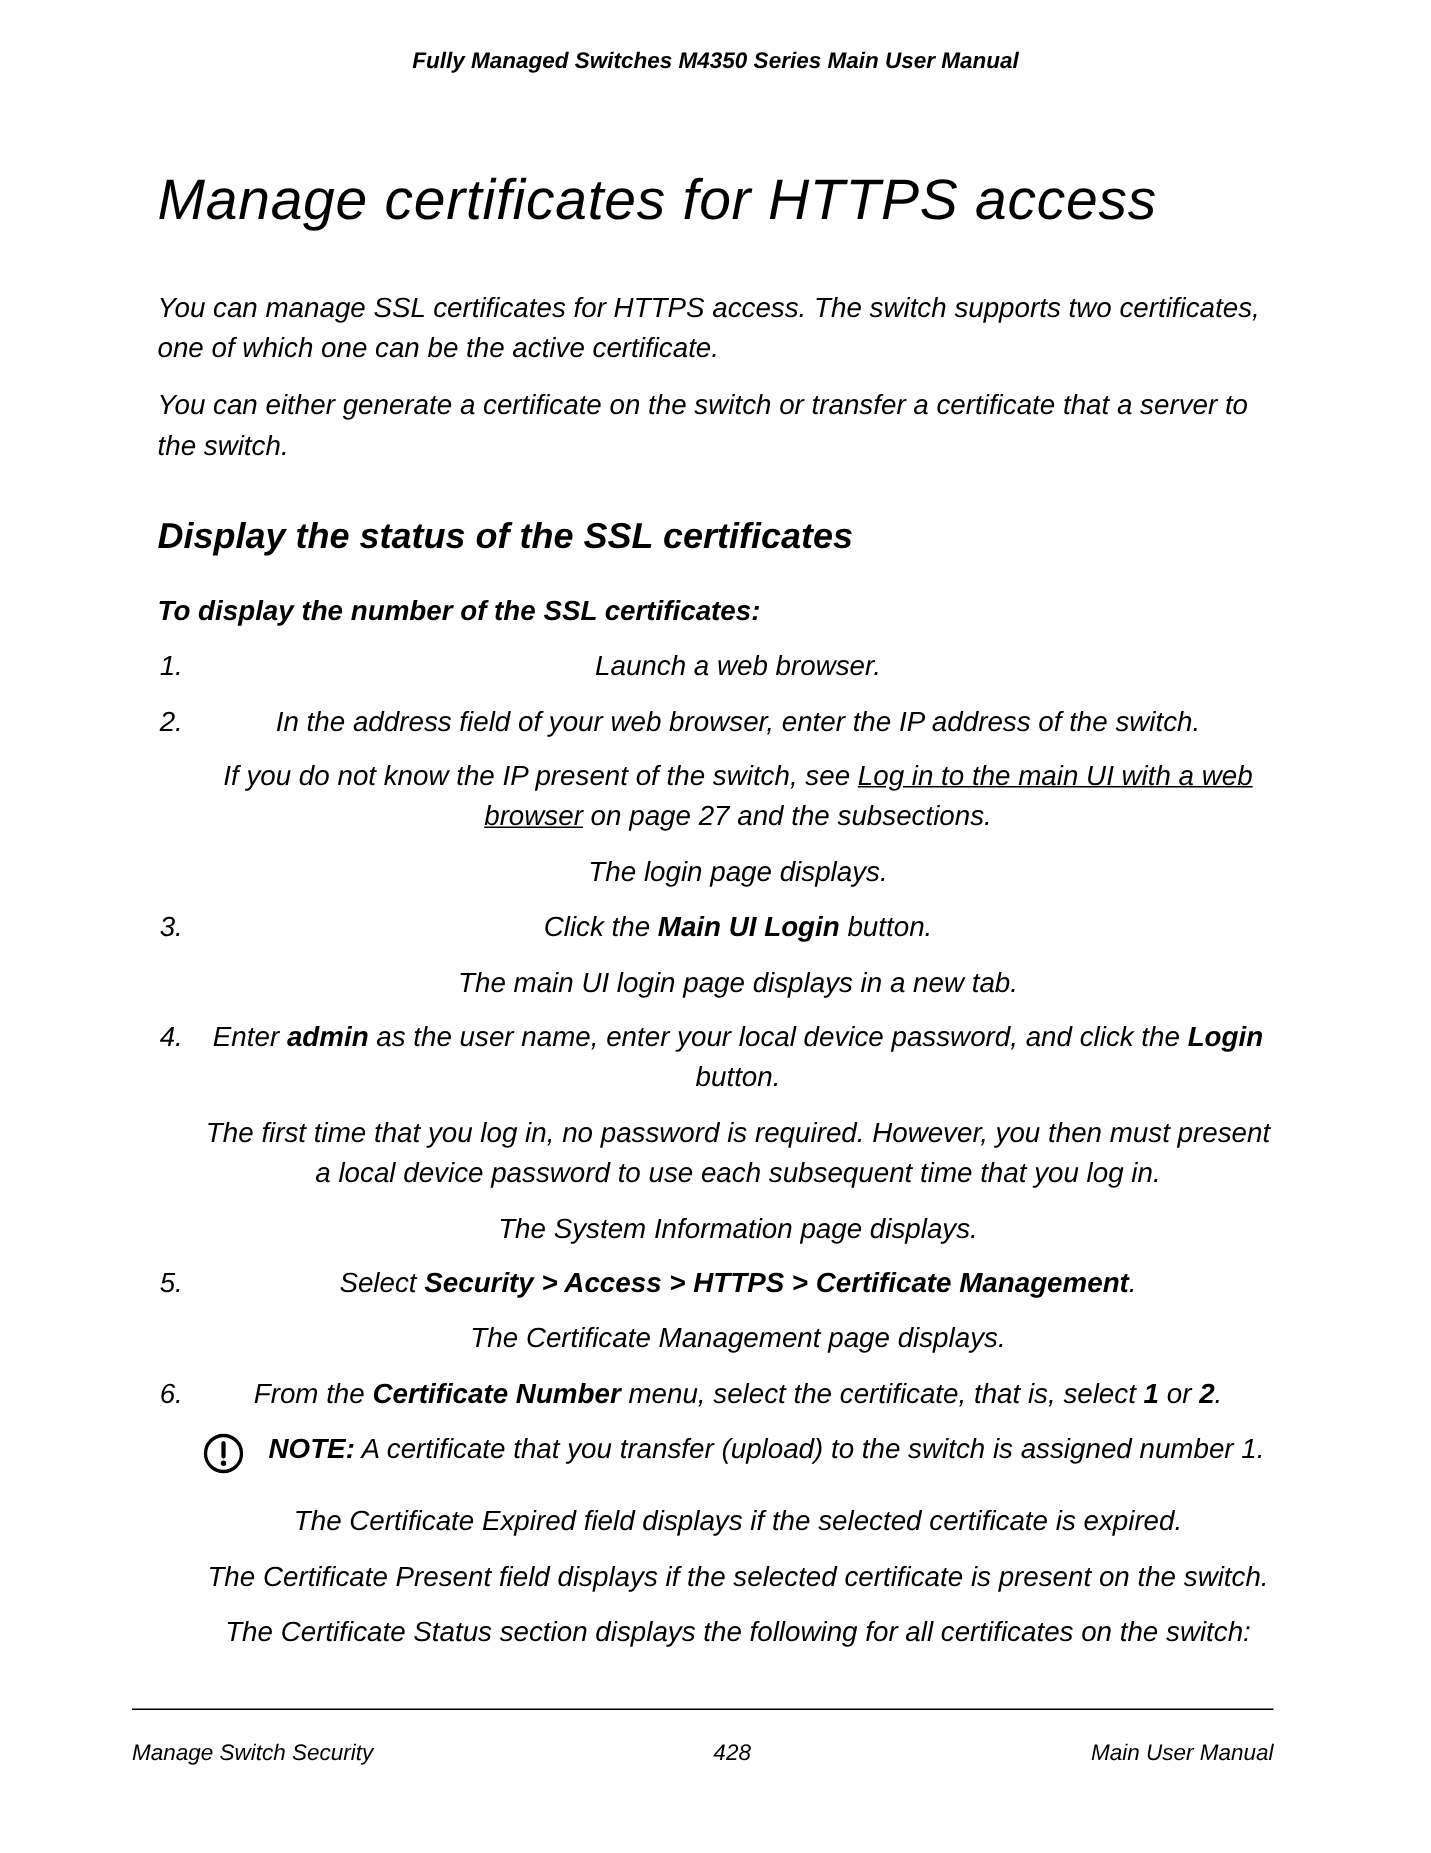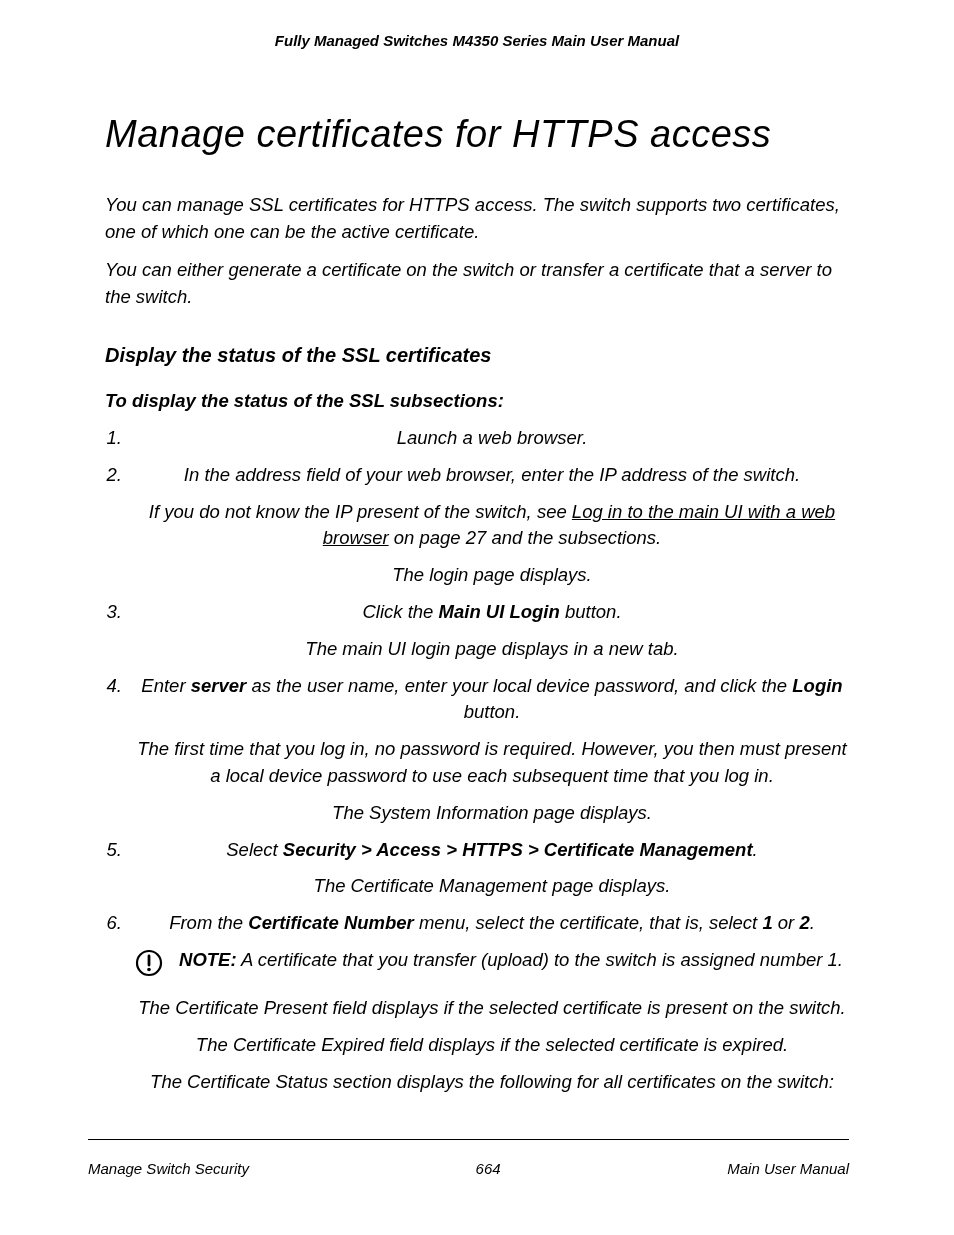--- a/index.html
+++ b/index.html
@@ -27,21 +27,21 @@
   }
   h1 {
     font-weight: 300;
     font-size: 38px;
     margin: 0 0 30px 0;
     font-family: Arial, Helvetica, sans-serif;
     letter-spacing: 0.5px;
   }
   h2 {
     font-weight: bold;
-    font-size: 20px;
+    font-size: 24px;
     margin: 30px 0 18px 0;
   }
   .para {
     margin: 0 0 12px 0;
   }
   .instr-heading {
     font-weight: bold;
     margin: 8px 0 10px 0;
   }
   ol.steps {
@@ -95,39 +95,39 @@
   <div class="header-title">Fully Managed Switches M4350 Series Main User Manual</div>
 
   <h1>Manage certificates for HTTPS access</h1>
 
   <p class="para">You can manage SSL certificates for HTTPS access. The switch supports two certificates, one of which one can be the active certificate.</p>
   <p class="para">You can either generate a certificate on the switch or transfer a certificate that a server to the switch.</p>
 
   <h2>Display the status of the SSL certificates</h2>
 
 
-  <div class="instr-heading">To display the status of the SSL subsections:</div>
+  <div class="instr-heading">To display the number of the SSL certificates:</div>
 
   <ol class="steps">
     <li>
       <span>Launch a web browser.</span>
     </li>
     <li>
       <span>In the address field of your web browser, enter the IP address of the switch.</span>
       <div class="sub">
         <span>If you do not know the IP present of the switch, see </span><span class="link">Log in to the main UI with a web browser</span><span> on page 27 and the subsections.</span>
       </div>
       <div class="sub">The login page displays.</div>
     </li>
     <li>
       <span>Click the </span><span class="b">Main UI Login</span><span> button.</span>
       <div class="sub">The main UI login page displays in a new tab.</div>
     </li>
     <li>
-      <span>Enter </span><span class="b">server</span><span> as the user name, enter your local device password, and click the </span><span class="b">Login</span><span> button.</span>
+      <span>Enter </span><span class="b">admin</span><span> as the user name, enter your local device password, and click the </span><span class="b">Login</span><span> button.</span>
       <div class="sub">The first time that you log in, no password is required. However, you then must present a local device password to use each subsequent time that you log in.</div>
       <div class="sub">The System Information page displays.</div>
     </li>
     <li>
       <span>Select </span><span class="b">Security &gt; Access &gt; HTTPS &gt; Certificate Management</span><span>.</span>
       <div class="sub">The Certificate Management page displays.</div>
     </li>
     <li>
       <span>From the </span><span class="b">Certificate Number</span><span> menu, select the certificate, that is, select </span><span class="b">1</span><span> or </span><span class="b">2</span><span>.</span>
 
@@ -137,28 +137,28 @@
             <circle cx="14" cy="14" r="12" fill="none" stroke="#000" stroke-width="2.2"></circle>
             <line x1="14" y1="7" x2="14" y2="16" stroke="#000" stroke-width="2.8" stroke-linecap="round"></line>
             <circle cx="14" cy="20.5" r="1.8" fill="#000"></circle>
           </svg>
         </span>
         <span class="note-text">
           <span class="b">NOTE:</span><span>  A certificate that you transfer (upload) to the switch is assigned number 1.</span>
         </span>
       </div>
 
+      <div class="sub">The Certificate Expired field displays if the selected certificate is expired.</div>
       <div class="sub">The Certificate Present field displays if the selected certificate is present on the switch.</div>
-      <div class="sub">The Certificate Expired field displays if the selected certificate is expired.</div>
       <div class="sub">The Certificate Status section displays the following for all certificates on the switch:</div>
     </li>
   </ol>
 
   <div class="footer">
     <div class="footer-line"></div>
     <div class="footer-row">
       <span>Manage Switch Security</span>
-      <span>664</span>
+      <span>428</span>
       <span>Main User Manual</span>
     </div>
   </div>
 
 </div>
 
 </body></html>

